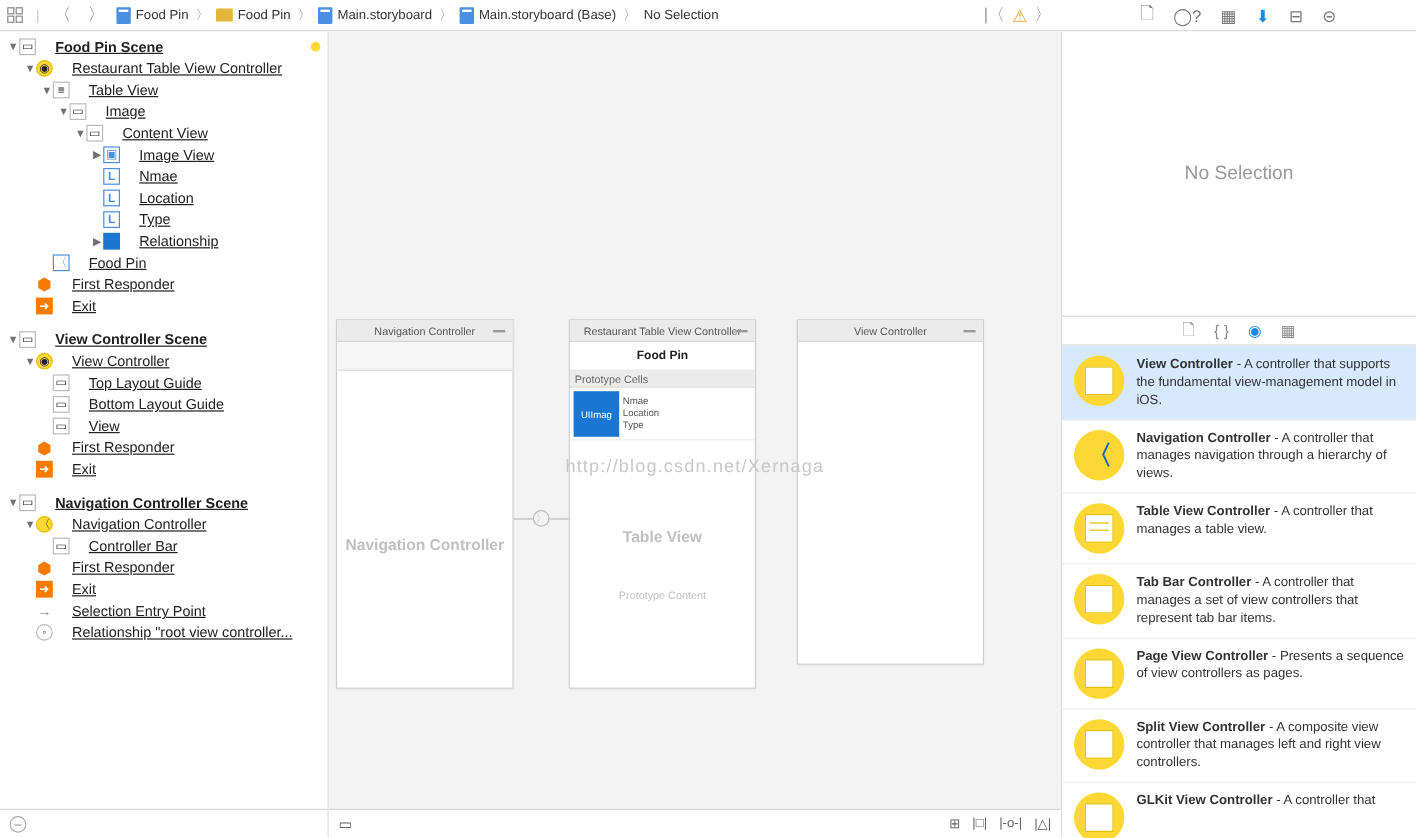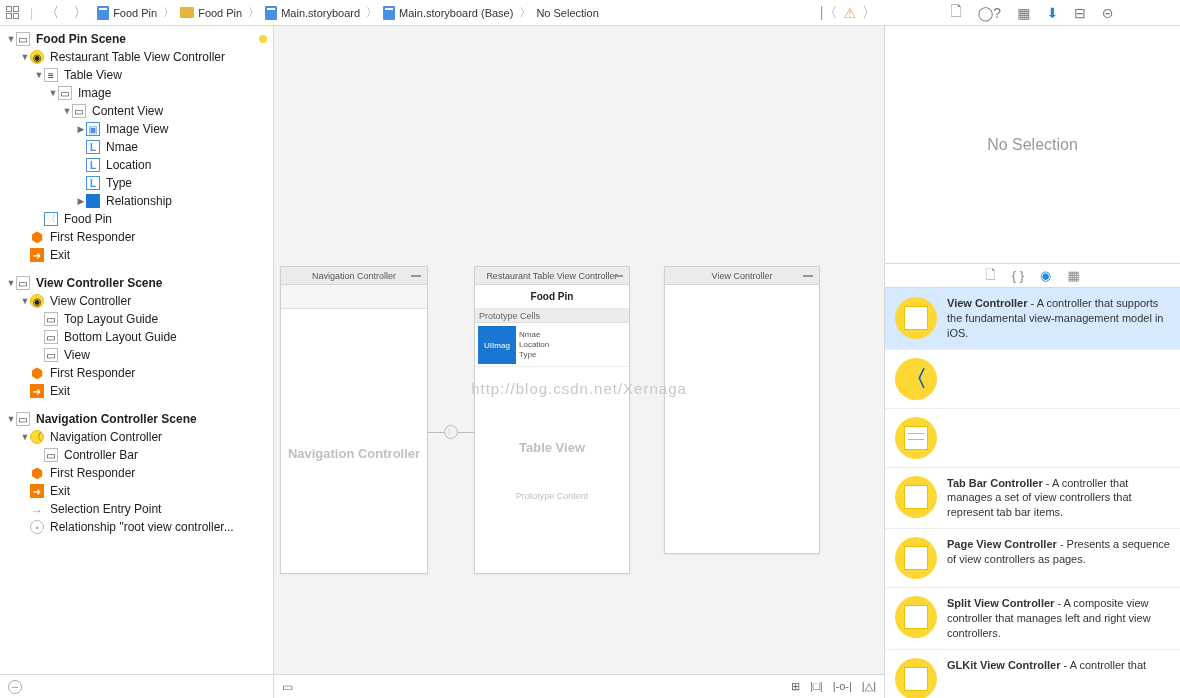--- a/index.html
+++ b/index.html
@@ -21,21 +21,21 @@
 
 .insp-top-icons { height:26px; border-bottom:1px solid #d9d9d9; display:flex; align-items:center; justify-content:center; gap:16px; }
 .insp-top-icons span { color:#777; font-size:14px; }
 .insp-top-icons .blue { color:#1e88e5; }
 
 .main { display:flex; height: 672px; }
 .outline-panel { width: 274px; border-right:1px solid #d9d9d9; display:flex; flex-direction:column; }
 .outline-tree { flex:1; overflow:auto; padding-top:4px; }
 .outline-row { display:flex; align-items:center; height:18px; padding-right:6px; white-space:nowrap; }
 .outline-row .disc { color:#707070; font-size:9px; width:10px; text-align:center; }
-.outline-row .label { margin-left:6px; }
+.outline-row .label { margin-left:16px;text-decoration:underline; }
 .outline-row.bold .label { font-weight:600; }
 .scene-badge { width:8px; height:8px; border-radius:50%; background:#fdd835; margin-left:auto; }
 .row-icon { width:14px; height:14px; display:inline-flex; align-items:center; justify-content:center; font-size:10px; border:1px solid #999; background:#fff; }
 .row-icon.yellow { background:#fdd835; border-color:#e6c200; border-radius:50%; }
 .row-icon.orange { background:none; border:none; color:#f57c00; font-size:14px; }
 .row-icon.orangebox { background:#f57c00; border:none; color:#fff; font-size:10px; }
 .row-icon.lbl { border-color:#4a90e2; color:#4a90e2; font-weight:bold; }
 .row-icon.img { border-color:#4a90e2; color:#4a90e2; }
 .row-icon.plain { border-color:#bbb; }
 .row-icon.constraints { background:#1976d2; border:none; }
@@ -79,21 +79,21 @@
 .canvas-footer { height:24px; border-top:1px solid #d9d9d9; background:#fff; display:flex; align-items:center; padding:0 8px; }
 .canvas-footer-right { margin-left:auto; display:flex; gap:10px; color:#666; font-size:11px; }
 
 .inspector { width:296px; border-left:1px solid #d9d9d9; display:flex; flex-direction:column; }
 .inspector-empty { flex:0 0 238px; display:flex; align-items:center; justify-content:center; color:#999; font-size:16px; border-bottom:1px solid #d9d9d9; }
 .library-tabs { height:24px; border-bottom:1px solid #d9d9d9; display:flex; align-items:center; justify-content:center; gap:16px; }
 .library-tabs span { color:#888; font-size:13px; }
 .library-tabs .active { color:#1e88e5; }
 .library-list { flex:1; overflow:auto; }
 .lib-item { display:flex; padding:8px 10px; border-bottom:1px solid #eee; gap:10px; }
-.lib-item.selected { background:#d6e9ff;align-items:center; }
+.lib-item.selected { background:#d6e9ff; }
 .lib-icon { width:42px; height:42px; border-radius:50%; background:#fdd835; display:flex; align-items:center; justify-content:center; flex-shrink:0; }
 .lib-icon-inner { width:24px; height:24px; background:#fff; border:1px solid #e6c200; }
 .lib-icon-inner.chevron { background:none; border:none; color:#1565c0; font-size:22px; font-weight:bold; display:flex; align-items:center; justify-content:center; }
 .lib-icon-inner.lines { background:#fff; border:1px solid #e6c200; position:relative; }
 .lib-icon-inner.lines::before, .lib-icon-inner.lines::after { content:""; position:absolute; left:3px; right:3px; height:1px; background:#e6c200; }
 .lib-icon-inner.lines::before { top:6px; } .lib-icon-inner.lines::after { top:12px; }
 .lib-text { font-size:11px; color:#333; line-height:1.35; }
 .lib-text b { font-weight:600; }
 </style>
 </head>
@@ -352,25 +352,27 @@
         <div class="lib-item selected">
           <div class="lib-icon">
             <div class="lib-icon-inner "></div>
           </div>
           <div class="lib-text"><b>View Controller</b> - A controller that supports the fundamental view-management model in iOS.</div>
         </div>
         <div class="lib-item">
           <div class="lib-icon">
             <div class="lib-icon-inner chevron">〈</div>
           </div>
+          <div class="lib-text"><b>Navigation Controller</b> - A controller that manages navigation through a hierarchy of views.</div>
         </div>
         <div class="lib-item">
           <div class="lib-icon">
             <div class="lib-icon-inner lines"></div>
           </div>
+          <div class="lib-text"><b>Table View Controller</b> - A controller that manages a table view.</div>
         </div>
         <div class="lib-item">
           <div class="lib-icon">
             <div class="lib-icon-inner "></div>
           </div>
           <div class="lib-text"><b>Tab Bar Controller</b> - A controller that manages a set of view controllers that represent tab bar items.</div>
         </div>
         <div class="lib-item">
           <div class="lib-icon">
             <div class="lib-icon-inner "></div>

